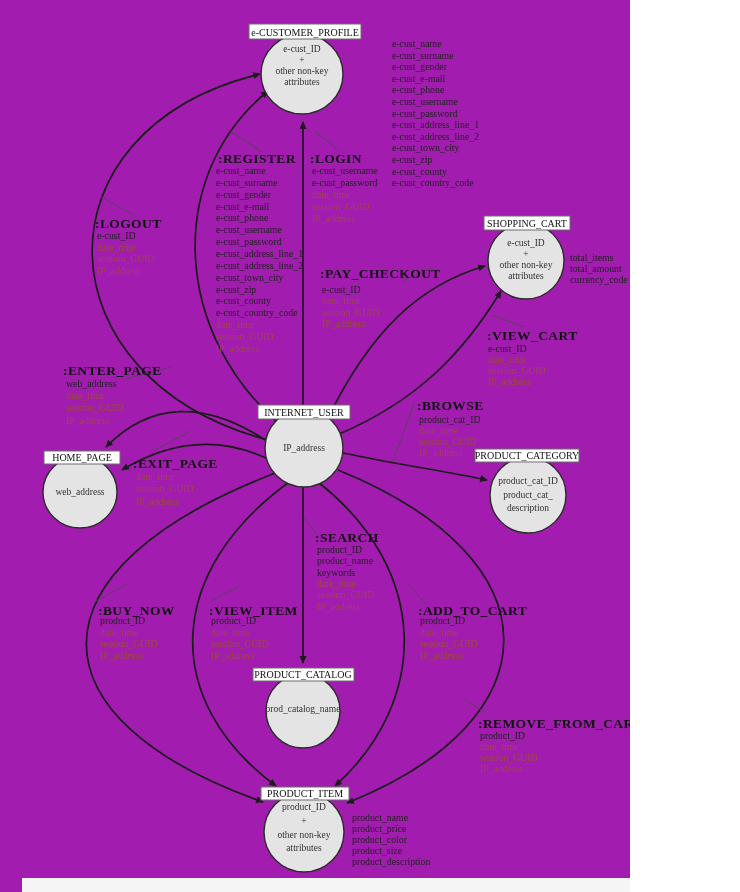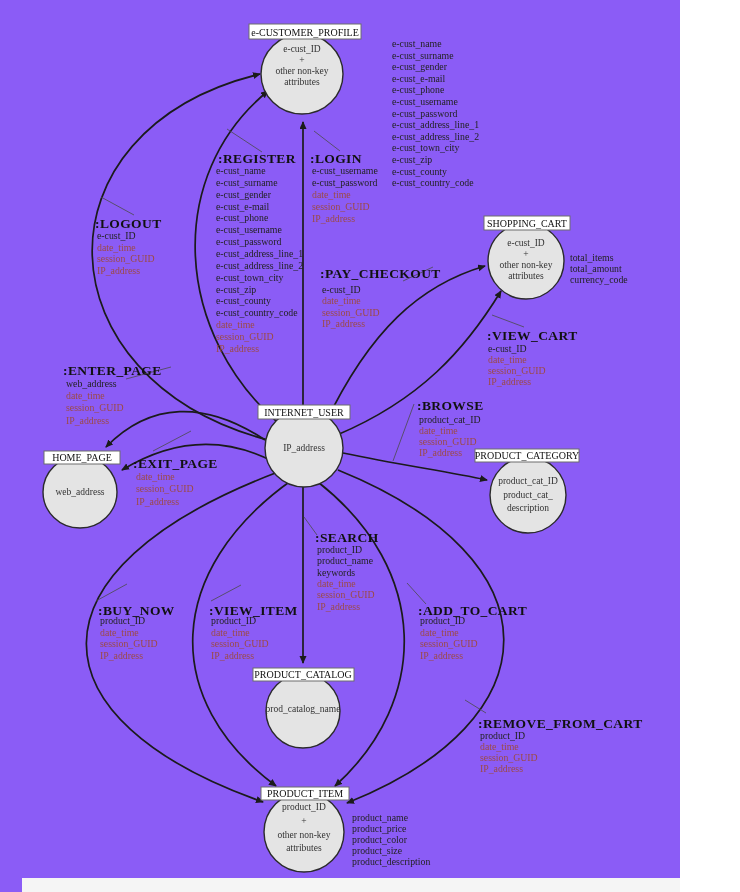--- a/index.html
+++ b/index.html
@@ -1,16 +1,16 @@
 <!DOCTYPE html>
 <html><head>
 <meta charset="utf-8">
 <style>
   html,body{margin:0;padding:0;background:#ffffff;}
-  .stage{position:relative;width:680px;height:892px;background:#8b5cf6;overflow:hidden;text-decoration:underline;}
+  .stage{position:relative;width:630px;height:892px;background:#a21caf;overflow:hidden;text-decoration:underline;}
   svg{display:block;}
   .circ{fill:#e4e4e4;stroke:#2b2b2b;stroke-width:1.4;}
   .lblbox{fill:#ffffff;stroke:#6c6c6c;stroke-width:1;}
   .lbl{font:10px "Liberation Serif","DejaVu Serif",serif;fill:#111;text-anchor:middle;}
   .ctext{font:9.5px "Liberation Serif","DejaVu Serif",serif;fill:#333;text-anchor:middle;}
   .side{font:9.8px "Liberation Serif","DejaVu Serif",serif;fill:#222;}
   .ttl{font:bold 13.5px "Liberation Serif","DejaVu Serif",serif;fill:#111;letter-spacing:.4px;}
   .attrs{font:9.8px "Liberation Serif","DejaVu Serif",serif;fill:#222;}
   .red{fill:#9c4a46;}
   .arrow{fill:none;stroke:#1b1b1b;stroke-width:1.7;marker-end:url(#ah);}

